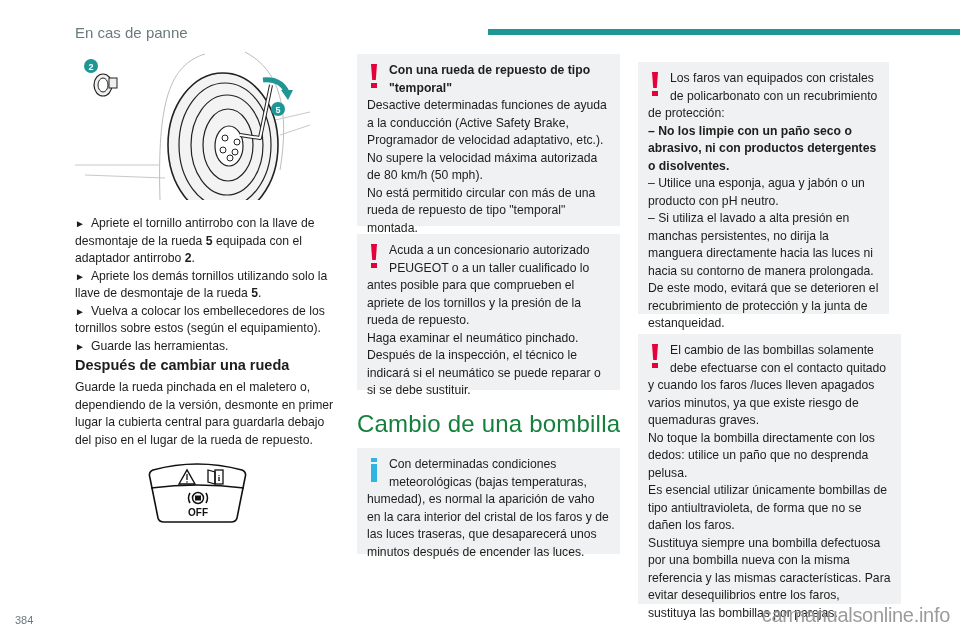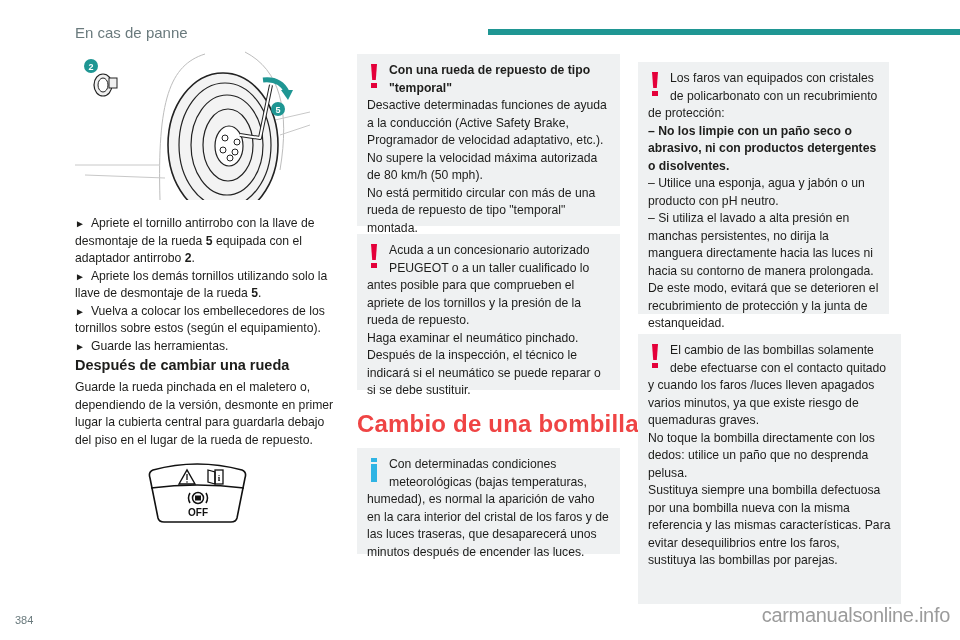--- a/index.html
+++ b/index.html
@@ -31,21 +31,21 @@
   .note .icon-info::before { content: ""; position: absolute; left: 2px; top: 0; width: 6px; height: 4px; background: #2fb4e4; }
   .note .icon-info::after { content: ""; position: absolute; left: 2px; top: 6px; width: 6px; height: 18px; background: #2fb4e4; }
   .note-title { font-weight: bold; }
 
   .note-1 { left: 357px; top: 54px; width: 263px; height: 172px; }
   .note-2 { left: 357px; top: 234px; width: 263px; height: 156px; }
   .note-3 { left: 357px; top: 448px; width: 263px; height: 106px; }
   .note-4 { left: 638px; top: 62px; width: 251px; height: 252px; }
   .note-5 { left: 638px; top: 314px; width: 263px; height: 270px; margin-top: 20px; }
 
-  .section-title { position: absolute; left: 357px; top: 410px; font-size: 24px; color: #ef4444; font-weight: bold; letter-spacing: 0.2px; }
+  .section-title { position: absolute; left: 357px; top: 410px; font-size: 24px; color: #15803d; font-weight: normal; letter-spacing: 0.2px; }
 
   .page-number { position: absolute; left: 15px; top: 614px; font-size: 11px; color: #6a7a7d; }
   .watermark { position: absolute; right: 10px; top: 604px; font-size: 20px; color: #9b9b9b; letter-spacing: -0.3px; }
 </style>
 </head>
 <body>
 
 <div class="header-title">En cas de panne</div>
 <div class="header-bar"></div>
 
@@ -148,17 +148,18 @@
   <div>Los faros van equipados con cristales de policarbonato con un recubrimiento de protección:</div>
   <div style="font-weight:bold">– No los limpie con un paño seco o abrasivo, ni con productos detergentes o disolventes.</div>
   <div>– Utilice una esponja, agua y jabón o un producto con pH neutro.</div>
   <div>– Si utiliza el lavado a alta presión en manchas persistentes, no dirija la manguera directamente hacia las luces ni hacia su contorno de manera prolongada. De este modo, evitará que se deterioren el recubrimiento de protección y la junta de estanqueidad.</div>
 </div>
 
 <div class="note note-5 body-text">
   <span class="icon-warn"></span>
   <div>El cambio de las bombillas solamente debe efectuarse con el contacto quitado y cuando los faros /luces lleven apagados varios minutos, ya que existe riesgo de quemaduras graves.</div>
   <div>No toque la bombilla directamente con los dedos: utilice un paño que no desprenda pelusa.</div>
+  <div>Es esencial utilizar únicamente bombillas de tipo antiultravioleta, de forma que no se dañen los faros.</div>
   <div>Sustituya siempre una bombilla defectuosa por una bombilla nueva con la misma referencia y las mismas características. Para evitar desequilibrios entre los faros, sustituya las bombillas por parejas.</div>
 </div>
 
 <div class="page-number">384</div>
 <div class="watermark">carmanualsonline.info</div>
 
 </body></html>

